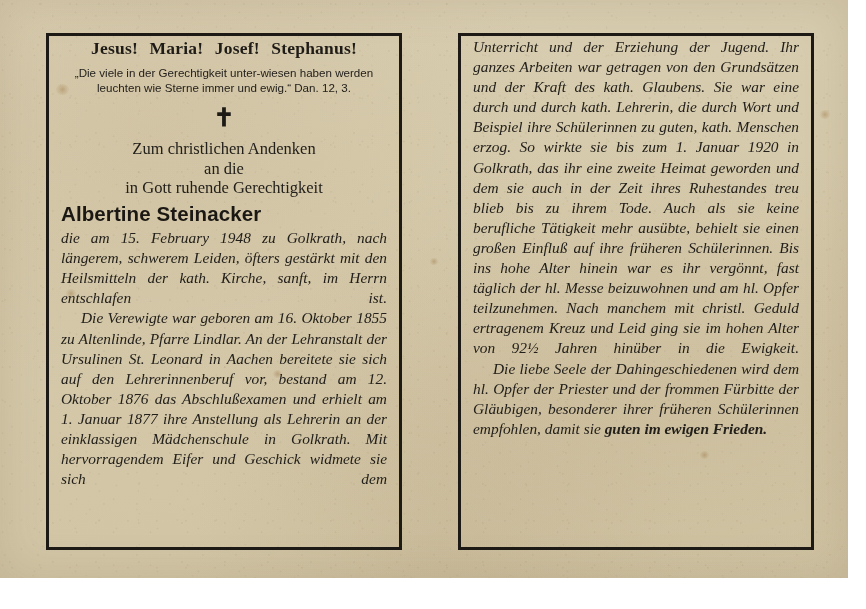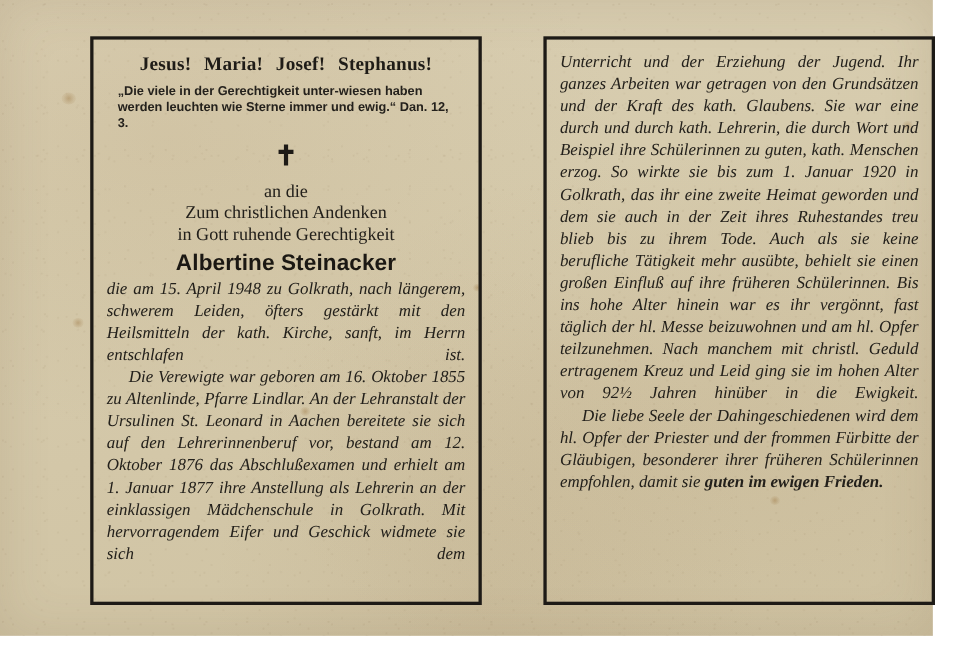--- a/index.html
+++ b/index.html
@@ -49,43 +49,43 @@
     border-radius: 50%;
     pointer-events: none;
     background: radial-gradient(circle, rgba(150,110,55,0.40) 0%, rgba(150,110,55,0.12) 55%, rgba(150,110,55,0) 100%);
   }
 
   
   .page {
     position: absolute;
     border: 3px solid #1d1a16;
     box-sizing: border-box;
-    padding: 10px 12px 8px 12px;
+    padding: 0 12px 8px 12px;
     color: #23201b;
-    margin-left: 36px;
   }
   #page-left  { left: 46px;  top: 33px; width: 356px; height: 517px; }
   #page-right { left: 458px; top: 33px; width: 356px; height: 517px; }
 
   
   .invocation {
     font-family: "Liberation Serif", serif;
     font-weight: bold;
     font-size: 17.5px;
     text-align: center;
     letter-spacing: 0.2px;
     word-spacing: 7px;
     margin: 2px 0 7px 0;
     color: #1f1c17;
   }
   .scripture {
     font-family: "Liberation Sans", sans-serif;
-    font-weight: bold;
+    font-weight: normal;
     font-size: 11.6px;
     line-height: 1.26;
+    text-align: center;
     margin: 0 10px 0 10px;
     color: #24211c;
   }
   .cross {
     text-align: center;
     font-size: 25px;
     font-weight: bold;
     line-height: 1;
     margin: 10px 0 9px 0;
     font-family: "Liberation Sans", sans-serif;
@@ -96,21 +96,21 @@
     font-size: 16.5px;
     text-align: center;
     line-height: 1.19;
     margin: 0;
     color: #23201b;
   }
   .deceased-name {
     font-family: "Liberation Sans", sans-serif;
     font-weight: bold;
     font-size: 20.5px;
-    text-align: center;
+    text-align: left;
     letter-spacing: 0.1px;
     margin: 4px 0 2px 0;
     color: #1b1813;
   }
   .profession {
     font-family: "Liberation Serif", serif;
     font-size: 15.5px;
     text-align: center;
     margin: 0 0 6px 0;
     color: #23201b;
@@ -147,28 +147,28 @@
   <div class="foxing" style="left:820px; top:110px; width:10px; height:9px;"></div>
 
   <div class="page" id="page-left">
 
     <div class="invocation">Jesus!  Maria!  Josef!  Stephanus!</div>
 
     <div class="scripture">„Die viele in der Gerechtigkeit unter-wiesen haben werden leuchten wie Sterne immer und ewig.“  Dan. 12, 3.</div>
 
     <div class="cross">✝</div>
 
+    <div class="dedication">Zum christlichen Andenken</div>
     <div class="dedication small">an die</div>
-    <div class="dedication">Zum christlichen Andenken</div>
     <div class="dedication small">in Gott ruhende Gerechtigkeit</div>
 
     <div class="deceased-name">Albertine Steinacker</div>
 
 
-    <p class="body-text">die am 15. April 1948 zu Golkrath, nach längerem, schwerem Leiden, öfters gestärkt mit den Heilsmitteln der kath. Kirche, sanft, im Herrn entschlafen ist.</p>
+    <p class="body-text">die am 15. February 1948 zu Golkrath, nach längerem, schwerem Leiden, öfters gestärkt mit den Heilsmitteln der kath. Kirche, sanft, im Herrn entschlafen ist.</p>
 
     <p class="body-text indent">Die Verewigte war geboren am 16. Oktober 1855 zu Altenlinde, Pfarre Lindlar. An der Lehranstalt der Ursulinen St. Leonard in Aachen bereitete sie sich auf den Lehrerinnenberuf vor, bestand am 12. Oktober 1876 das Abschlußexamen und erhielt am 1. Januar 1877 ihre Anstellung als Lehrerin an der einklassigen Mädchenschule in Golkrath. Mit hervorragendem Eifer und Geschick widmete sie sich dem</p>
   </div>
 
   <div class="page" id="page-right">
 
     <p class="body-text">Unterricht und der Erziehung der Jugend. Ihr ganzes Arbeiten war getragen von den Grundsätzen und der Kraft des kath. Glaubens. Sie war eine durch und durch kath. Lehrerin, die durch Wort und Beispiel ihre Schülerinnen zu guten, kath. Menschen erzog. So wirkte sie bis zum 1. Januar 1920 in Golkrath, das ihr eine zweite Heimat geworden und dem sie auch in der Zeit ihres Ruhestandes treu blieb bis zu ihrem Tode. Auch als sie keine berufliche Tätigkeit mehr ausübte, behielt sie einen großen Einfluß auf ihre früheren Schülerinnen. Bis ins hohe Alter hinein war es ihr vergönnt, fast täglich der hl. Messe beizuwohnen und am hl. Opfer teilzunehmen. Nach manchem mit christl. Geduld ertragenem Kreuz und Leid ging sie im hohen Alter von 92½ Jahren hinüber in die Ewigkeit.</p>
 
     <p class="body-text indent last"><span>Die liebe Seele der Dahingeschiedenen wird dem hl. Opfer der Priester und der frommen Fürbitte der Gläubigen, besonderer ihrer früheren Schülerinnen empfohlen, damit sie</span> <b>guten im ewigen Frieden.</b></p>
   </div>

